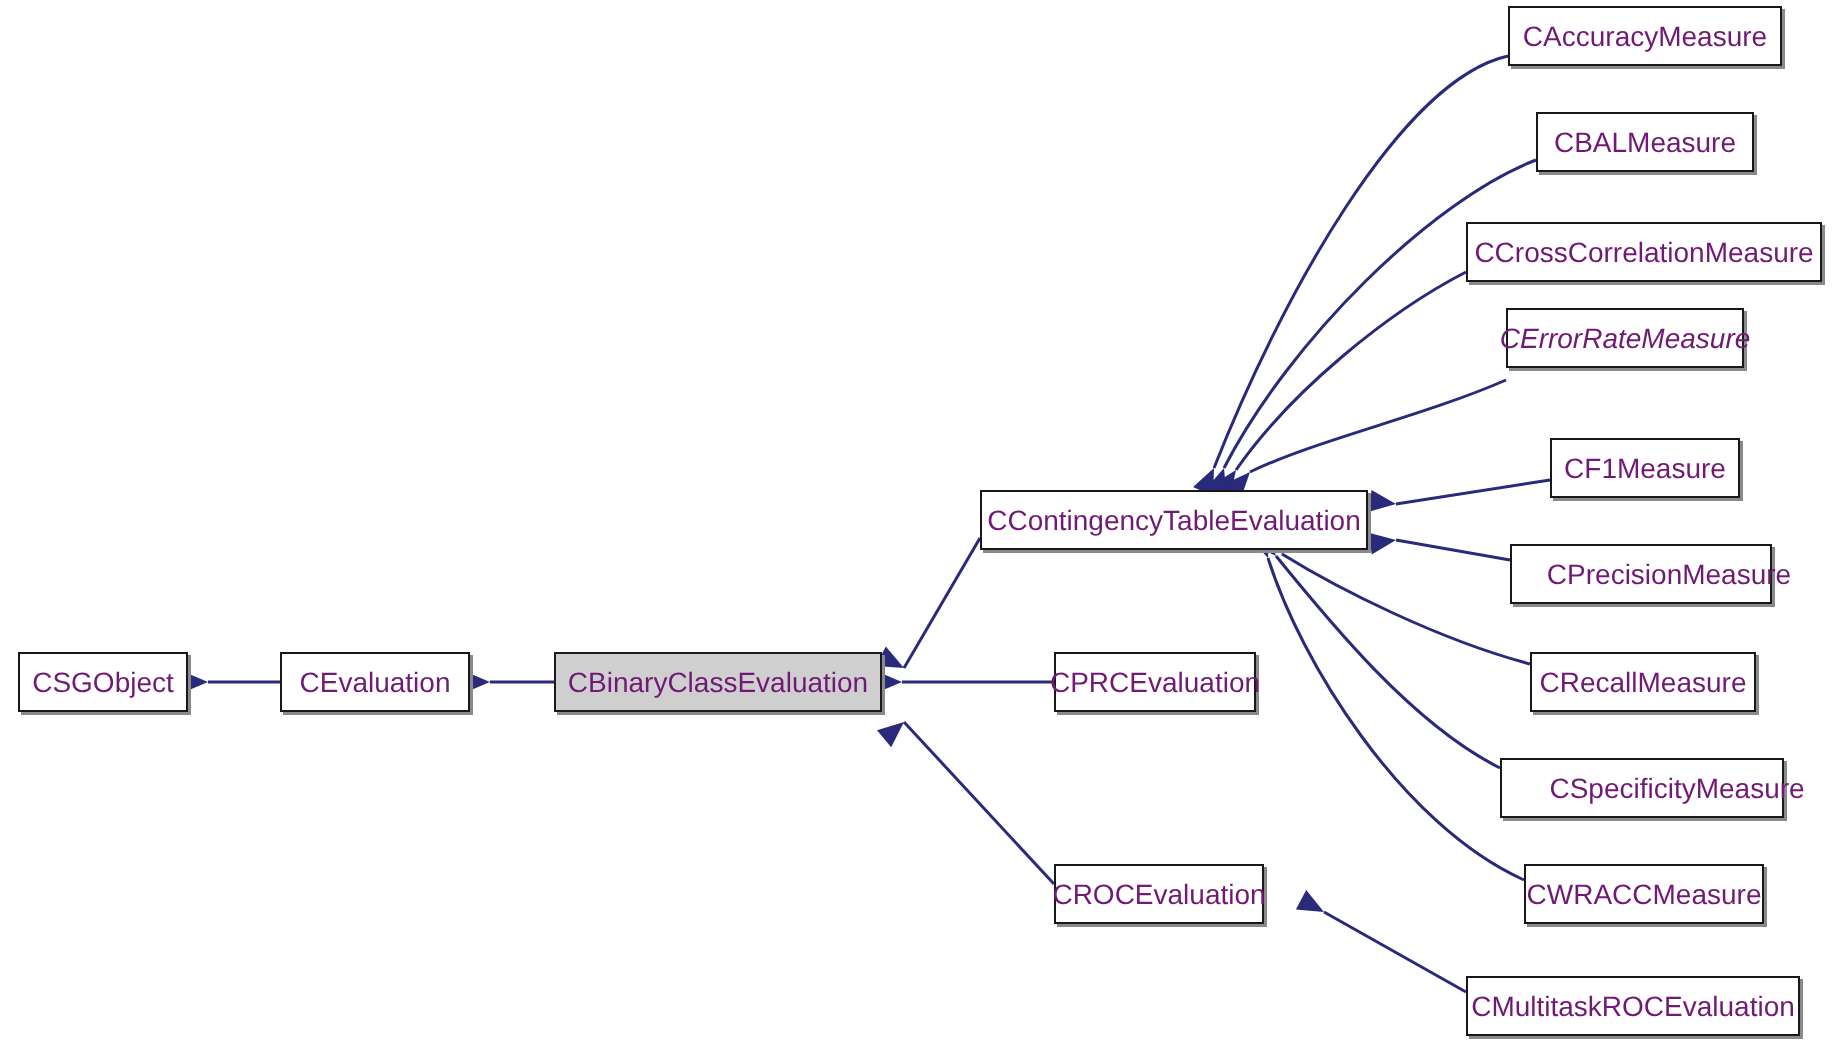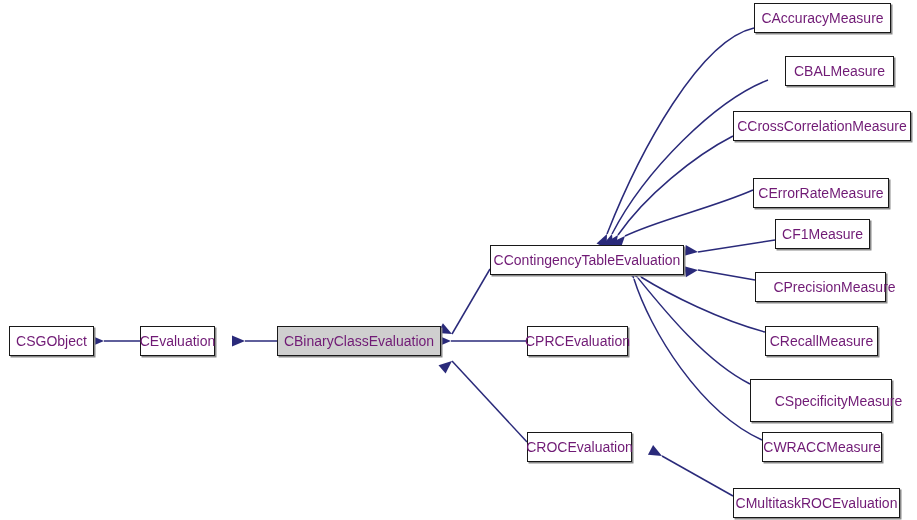--- a/index.html
+++ b/index.html
@@ -78,57 +78,57 @@
       <polygon points="698.00,270.00 685.89,277.26 684.36,266.36" fill="#2a2a7a"></polygon>
       <polygon points="641.00,277.00 629.45,268.89 638.78,263.06" fill="#2a2a7a"></polygon>
       <polygon points="638.00,278.00 625.43,271.58 633.86,264.51" fill="#2a2a7a"></polygon>
       <polygon points="634.00,279.00 624.39,268.67 634.72,264.90" fill="#2a2a7a"></polygon>
       <polygon points="662.00,456.00 647.94,454.75 653.10,445.04" fill="#2a2a7a"></polygon>
     </svg>
   <div id="node-layer">
       <div class="node" style="left: 9px; top: 326px; width: 85px; height: 30px;">
         <span class="node-label">CSGObject</span>
       </div>
-      <div class="node" style="left: 140px; top: 326px; width: 75px; height: 30px;">
+      <div class="node" style="left: 140px; top: 326px; width: 95px; height: 30px;">
         <span class="node-label">CEvaluation</span>
       </div>
       <div class="node highlight" style="left: 277px; top: 326px; width: 164px; height: 30px;">
         <span class="node-label">CBinaryClassEvaluation</span>
       </div>
       <div class="node" style="left: 490px; top: 245px; width: 194px; height: 30px;">
         <span class="node-label">CContingencyTableEvaluation</span>
       </div>
       <div class="node" style="left: 527px; top: 326px; width: 101px; height: 30px;">
         <span class="node-label">CPRCEvaluation</span>
       </div>
       <div class="node" style="left: 527px; top: 432px; width: 105px; height: 30px;">
         <span class="node-label">CROCEvaluation</span>
       </div>
       <div class="node" style="left: 754px; top: 3px; width: 137px; height: 30px;">
         <span class="node-label">CAccuracyMeasure</span>
       </div>
-      <div class="node" style="left: 785px; top: 56px; width: 109px; height: 30px;">
+      <div class="node" style="left: 768px; top: 56px; width: 109px; height: 30px;">
         <span class="node-label">CBALMeasure</span>
       </div>
       <div class="node" style="left: 733px; top: 111px; width: 178px; height: 30px;">
         <span class="node-label">CCrossCorrelationMeasure</span>
       </div>
-      <div class="node" style="left: 753px; top: 178px; width: 136px; height: 30px;">
+      <div class="node" style="left: 753px; top: 154px; width: 119px; height: 30px; font-style: italic;">
         <span class="node-label">CErrorRateMeasure</span>
       </div>
       <div class="node" style="left: 775px; top: 219px; width: 95px; height: 30px;">
         <span class="node-label">CF1Measure</span>
       </div>
       <div class="node" style="left: 755px; top: 272px; width: 131px; height: 30px; padding-left: 28px;">
         <span class="node-label">CPrecisionMeasure</span>
       </div>
       <div class="node" style="left: 765px; top: 326px; width: 113px; height: 30px;">
         <span class="node-label">CRecallMeasure</span>
       </div>
-      <div class="node" style="left: 750px; top: 379px; width: 142px; height: 43px; padding-left: 35px;">
+      <div class="node" style="left: 750px; top: 379px; width: 142px; height: 30px; padding-left: 35px;">
         <span class="node-label">CSpecificityMeasure</span>
       </div>
       <div class="node" style="left: 762px; top: 432px; width: 120px; height: 30px;">
         <span class="node-label">CWRACCMeasure</span>
       </div>
       <div class="node" style="left: 733px; top: 488px; width: 167px; height: 30px;">
         <span class="node-label">CMultitaskROCEvaluation</span>
       </div>
     </div>
 </div>

